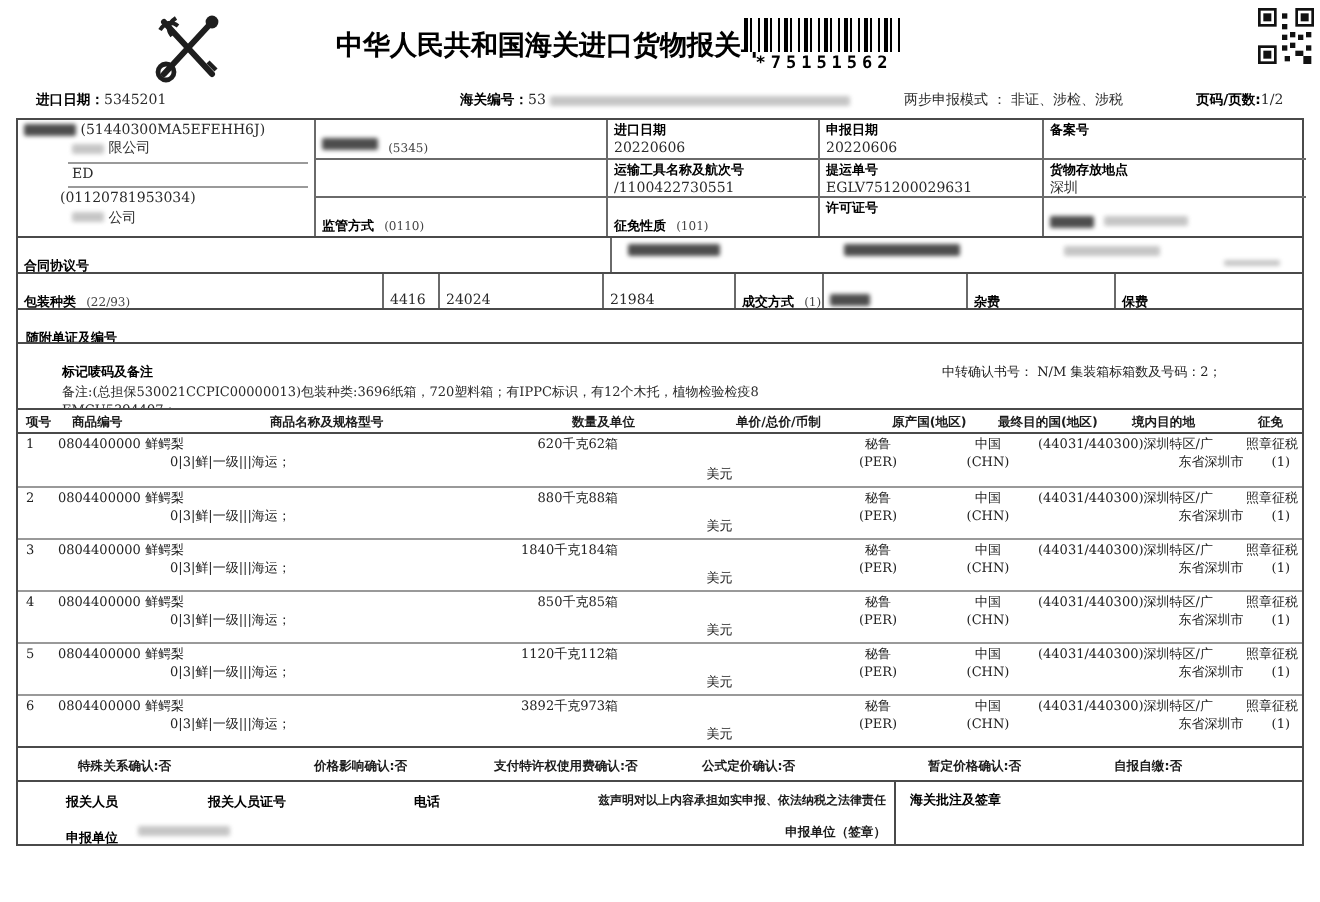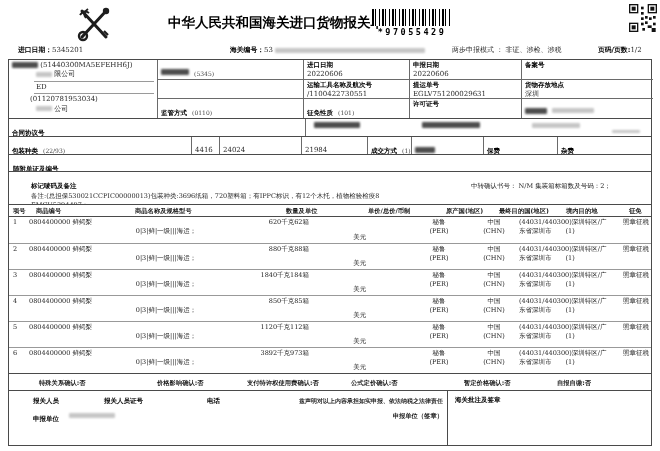--- a/index.html
+++ b/index.html
@@ -60,36 +60,36 @@
   .thead { position:relative; height:12px; border-bottom:1px solid #4a4a4a; }
   .thead span { position:absolute; top:2px; font:bold 6.3px "DejaVu Sans", sans-serif; white-space:nowrap; }
   .h0{left:4px}.h1{left:27px}.h2{left:126px}.h3{left:277px}.h4{left:359px}
   .h5{left:437px}.h6{left:490px}.h7{left:557px}.h8{left:620px}
 
   .trow { display:grid; grid-template-columns:20px 218px 72px 90px 60px 50px 1fr; height:26px;
           font-size:6.5px; line-height:8.6px; color:#222; }
   .trow:not(:first-child) { border-top:1px solid #999; }
   .cno { padding:1px 0 0 4px; }
   .cname { padding-top:1px; }
-  .cname .spec { padding-left:56px; white-space:nowrap;text-align:center; }
+  .cname .spec { padding-left:56px; white-space:nowrap; }
   .cqty { display:flex; flex-direction:row; justify-content:flex-end; text-align:right; padding:1px 10px 1px 0; }
   .ccur { position:relative; }
   .ccur span { position:absolute; bottom:1px; left:38%; }
   .corig,.cdest { text-align:center; padding-top:1px; }
   .cright { padding:1px 2px 0 0; }
   .fl1 { display:flex; justify-content:space-between; white-space:nowrap; }
-  .fl2 { display:flex; justify-content:flex-start; gap:14px; padding-right:4px; white-space:nowrap; }
+  .fl2 { display:flex; justify-content:flex-end; gap:14px; padding-right:4px; white-space:nowrap; }
 
   
   .band-confirm { height:18px; position:relative; }
   .band-confirm span { position:absolute; top:5px; font:bold 6.3px "DejaVu Sans", sans-serif; }
   .k0{left:30px}.k1{left:148px}.k2{left:238px}.k3{left:342px}.k4{left:455px}.k5{left:548px}
 
   
-  .band-foot { height:56px; position:relative; }
+  .band-foot { height:33px; position:relative; }
   .f-divider { position:absolute; left:438px; top:0; bottom:0; border-left:1px solid #4a4a4a; }
   .band-foot .lbl { position:absolute; }
   .fa{left:24px;top:6px}.fb{left:95px;top:6px}.fc{left:198px;top:6px}
   .fd{left:24px;top:24px}
   .decl { position:absolute; left:288px; top:5px; width:146px; text-align:right; font:bold 6px/1.5 "DejaVu Sans", sans-serif; }
   .seal { position:absolute; left:288px; top:21px; width:146px; text-align:right; font:bold 6.3px "DejaVu Sans", sans-serif; }
   .fnote { left:446px; top:5px; }
 </style>
 </head>
 <body>
@@ -102,21 +102,21 @@
         <line x1="6" y1="32" x2="30" y2="6"></line>
         <line x1="6" y1="6" x2="30" y2="32"></line>
       </g>
       <circle cx="30" cy="6" r="3.2" fill="#1e1e1e"></circle>
       <circle cx="7" cy="31" r="4" fill="none" stroke="#1e1e1e" stroke-width="2.4"></circle>
       <path d="M26 28 l4 4 M28 26 l4 4" stroke="#1e1e1e" stroke-width="2.2"></path>
       <path d="M4 10 q4 -6 9 -2 M12 4 q-6 4 -2 9" stroke="#1e1e1e" stroke-width="2" fill="none"></path>
     </svg>
     <div class="title">中华人民共和国海关进口货物报关单</div>
     <div class="barcode"></div>
-    <div class="barcode-text">*97055429</div>
+    <div class="barcode-text">*75151562</div>
     <svg class="qr" viewBox="0 0 21 21">
       <rect x="0" y="0" width="21" height="21" fill="#fff"></rect>
       <g fill="#111">
         <rect x="0" y="0" width="7" height="7"></rect>
           <rect x="14" y="0" width="7" height="7"></rect>
           <rect x="0" y="14" width="7" height="7"></rect>
         <rect x="1" y="1" width="5" height="5" fill="#fff"></rect>
           <rect x="15" y="1" width="5" height="5" fill="#fff"></rect>
           <rect x="1" y="15" width="5" height="5" fill="#fff"></rect>
         <rect x="2" y="2" width="3" height="3"></rect>
@@ -207,22 +207,22 @@
       </div>
     </div>
 
     <div class="sec band-pack">
       <div><span class="lbl">包装种类</span> <span class="code">(22/93)</span><div class="val">纸制或纤维板制盒/箱/天然木托</div></div>
       <div class="bl numcell val">4416</div>
       <div class="bl numcell val">24024</div>
       <div class="bl numcell val">21984</div>
       <div class="bl"><span class="lbl">成交方式</span> <span class="code">(1)</span><div class="val">CIF</div></div>
       <div class="bl"><span class="rd" style="width:20px;margin-top:2px"></span></div>
+      <div class="bl"><span class="lbl">杂费</span><div class="val">HKD/1</div></div>
       <div class="bl"><span class="lbl">保费</span></div>
-      <div class="bl"><span class="lbl">杂费</span><div class="val">HKD/1</div></div>
     </div>
 
     <div class="sec band-docs">
       <span class="lbl">随附单证及编号</span>
       <div class="val">随附单证1:原产地证书(12)</div>
     </div>
 
     <div class="sec band-marks">
       <span class="lbl">标记唛码及备注</span>
       <div class="val" style="font-size:6.5px">备注:(总担保530021CCPIC00000013)包装种类:3696纸箱，720塑料箱；有IPPC标识，有12个木托，植物检验检疫8</div>

